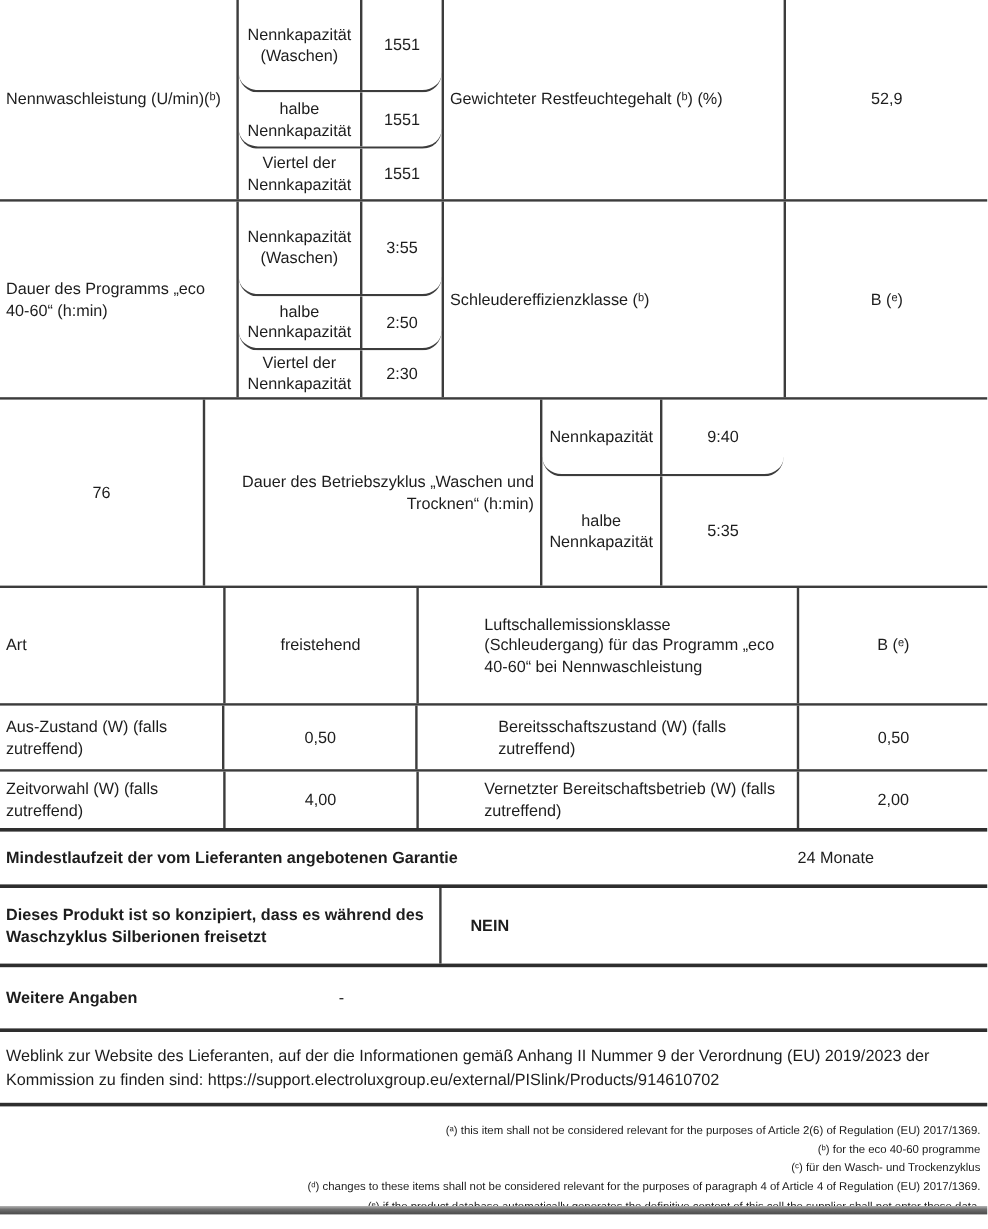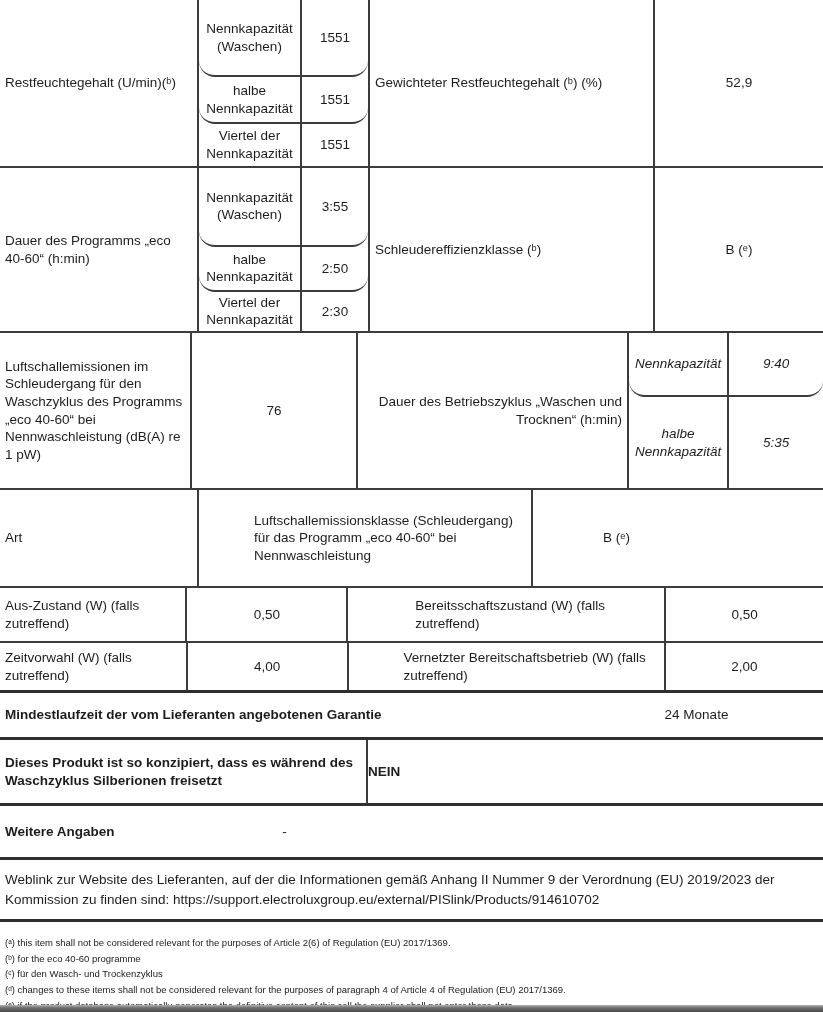--- a/index.html
+++ b/index.html
@@ -13,37 +13,37 @@
   .subcol { display:flex; flex-direction:column; }
   .subrow { display:flex;border-radius:16px; }
   .cell { display:flex; align-items:center; padding:2px 5px; }
   .center { justify-content:center; text-align:center; padding:2px 2px; }
   .bb2 { border-bottom:2px solid #3c3c3c; }
   .bb3 { border-bottom:3px solid #2e2e2e; }
   .br2 { border-right:2px solid #3c3c3c; }
   .bold { font-weight:bold; }
   .weblink { padding:10px 6px 0 5px; line-height:1.5; }
   .footnotes { padding:13px 6px 0 5px; }
-  .footnote { font-size:9.5px; line-height:1.65; color:#1a1a1a; }
+  .footnote { font-size:9.5px; line-height:1.65; color:#1a1a1a;text-align:right; }
   .bottom-rule {
     position:absolute; left:0; right:0; bottom:12px; height:7px;
     background:linear-gradient(180deg,#b5b5b5 0%,#6f6f6f 40%,#4a4a4a 100%);
   }
   .w199{width:199px;} .w171{width:171px;} .w285{width:285px;} .w168{width:168px;}
-  .w281{width:281px;text-align:right;} .w172{width:201px;font-style:italic;} .w286{width:286px;margin-left:48px;} .w167{width:167px;}
+  .w281{width:281px;text-align:right;} .w172{width:201px;} .w286{width:286px;margin-left:48px;} .w167{width:167px;}
   .w103{width:103px;} .w100{width:100px;} .w368{width:368px;}
   .fill{flex:1;}
 </style>
 </head>
 <body>
 
 <div class="sheet">
 
   <div class="frow bb2" style="height:168px">
-    <div class="cell br2 w199">Restfeuchtegehalt (U/min)(ᵇ)</div>
+    <div class="cell br2 w199">Nennwaschleistung (U/min)(ᵇ)</div>
     <div class="subcol br2 w171">
       <div class="subrow bb2" style="height:77px">
         <div class="cell center br2 w103">Nennkapazität (Waschen)</div>
         <div class="cell center fill">1551</div>
       </div>
       <div class="subrow bb2" style="height:47px">
         <div class="cell center br2 w103">halbe Nennkapazität</div>
         <div class="cell center fill">1551</div>
       </div>
       <div class="subrow fill">
@@ -69,37 +69,37 @@
       <div class="subrow fill">
         <div class="cell center br2 w103">Viertel der Nennkapazität</div>
         <div class="cell center fill">2:30</div>
       </div>
     </div>
     <div class="cell br2 w285">Schleudereffizienzklasse (ᵇ)</div>
     <div class="cell center w168">B (ᵉ)</div>
   </div>
 
   <div class="frow bb2" style="height:157px">
-    <div class="cell br2 w199">Luftschallemissionen im Schleudergang für den Waschzyklus des Programms „eco 40-60“ bei Nennwaschleistung (dB(A) re 1 pW)</div>
     <div class="cell center br2 w171">76</div>
     <div class="cell br2 w281" style="padding-left:7px">Dauer des Betriebszyklus „Waschen und Trocknen“ (h:min)</div>
     <div class="subcol w172">
       <div class="subrow bb2" style="height:64px">
         <div class="cell center br2 w100">Nennkapazität</div>
         <div class="cell center fill">9:40</div>
       </div>
       <div class="subrow fill">
         <div class="cell center br2 w100">halbe Nennkapazität</div>
         <div class="cell center fill">5:35</div>
       </div>
     </div>
   </div>
 
   <div class="frow bb2" style="height:98px">
     <div class="cell br2 w199">Art</div>
+    <div class="cell center br2 w171">freistehend</div>
     <div class="cell br2 w286" style="padding-left:7px">Luftschallemissionsklasse (Schleudergang) für das Programm „eco 40-60“ bei Nennwaschleistung</div>
     <div class="cell center w167">B (ᵉ)</div>
   </div>
 
   <div class="frow bb2" style="height:55px">
     <div class="cell br2 w199">Aus-Zustand (W) (falls zutreffend)</div>
     <div class="cell center br2 w171">0,50</div>
     <div class="cell br2 w286" style="padding-left:19px">Bereitsschaftszustand (W) (falls zutreffend)</div>
     <div class="cell center w167">0,50</div>
   </div>
@@ -110,21 +110,21 @@
     <div class="cell center w167">2,00</div>
   </div>
 
   <div class="frow bb3" style="height:47px">
     <div class="cell bold fill">Mindestlaufzeit der vom Lieferanten angebotenen Garantie</div>
     <div class="cell center" style="width:253px">24 Monate</div>
   </div>
 
   <div class="frow bb3" style="height:66px">
     <div class="cell bold br2 w368">Dieses Produkt ist so konzipiert, dass es während des Waschzyklus Silberionen freisetzt</div>
-    <div class="cell bold fill" style="padding-left:0">NEIN</div>
+    <div class="cell bold fill" style="padding-left:24px">NEIN</div>
   </div>
 
   <div class="frow bb3" style="height:54px">
     <div class="cell bold w199">Weitere Angaben</div>
     <div class="cell center w171">-</div>
   </div>
 
   <div class="bb3" style="height:62px">
     <div class="weblink">Weblink zur Website des Lieferanten, auf der die Informationen gemäß Anhang II Nummer 9 der Verordnung (EU) 2019/2023 der Kommission zu finden sind: https://support.electroluxgroup.eu/external/PISlink/Products/914610702</div>
   </div>

